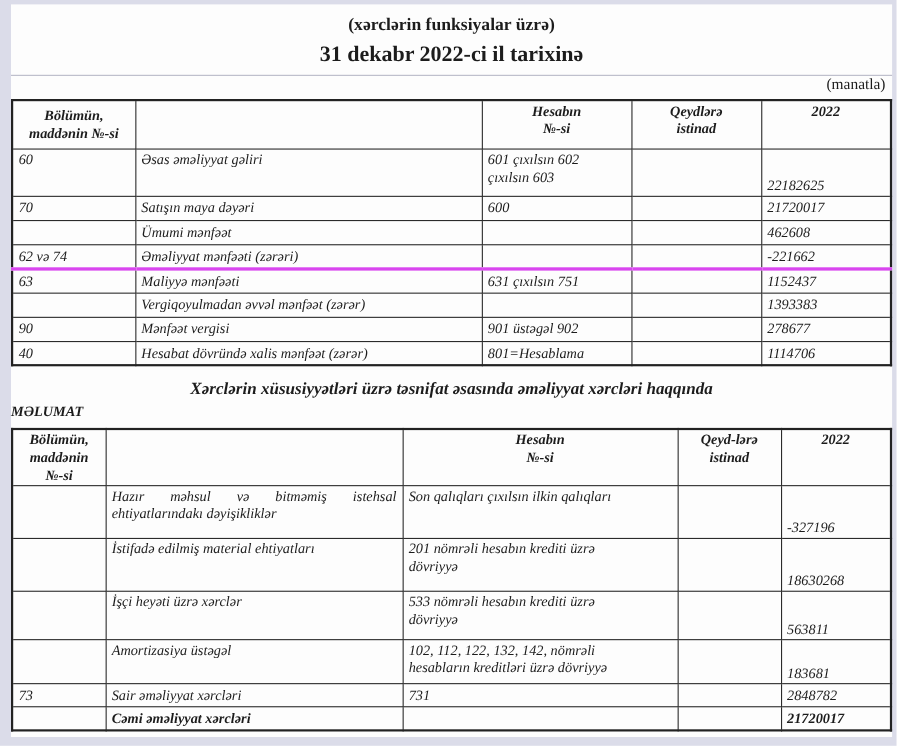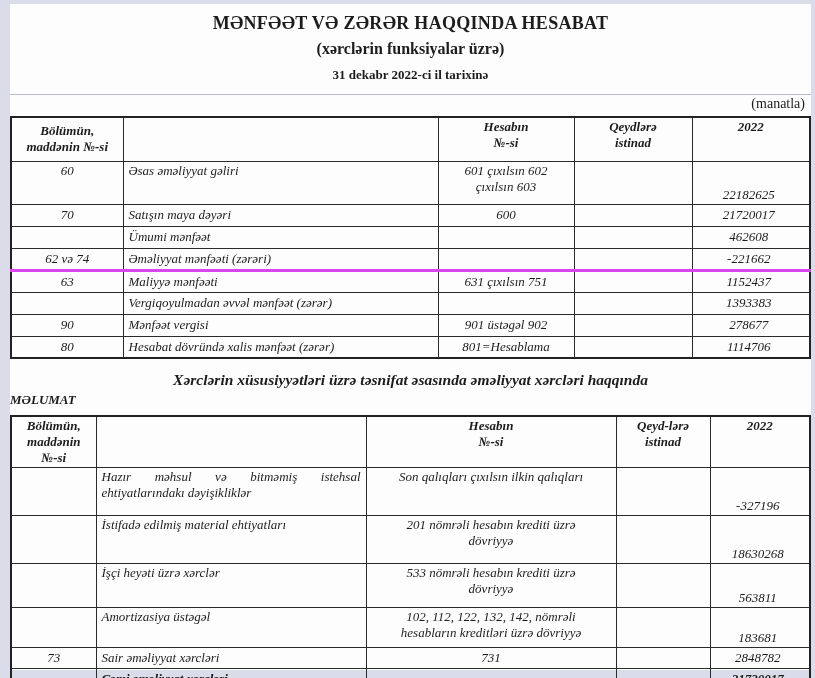--- a/index.html
+++ b/index.html
@@ -12,36 +12,36 @@
   }
   .page {
     position: absolute;
     left: 10px; top: 4px;
     width: 801px; height: 666px;
     background: #fdfdfd;
   }
   .title-block { text-align: center; padding-top: 6px; }
   .title-1 { font-size: 18px; font-weight: bold; letter-spacing: .3px; line-height: 26px; }
   .title-2 { font-size: 16px; font-weight: bold; line-height: 26px; }
-  .title-3 { font-size: 13px; font-weight: bold; line-height: 26px; }
+  .title-3 { font-size: 20px; font-weight: bold; line-height: 26px; }
   .divider { border-top: 1px solid #b9bac8; margin-top: 6px; }
   .manatla { text-align: right; font-size: 14px; padding: 1px 6px 1px 0; height: 17px; }
 
   table { border-collapse: collapse; table-layout: fixed; margin-left: 0; }
   .t1, .t2 { width: 799px; }
   td, th {
     border: 1px solid #2b2b2b;
     font-size: 13px; font-style: italic;
     padding: 1px 5px; overflow: hidden;
   }
   table { border: 2px solid #222; }
   th { font-weight: bold; text-align: center; }
   .pre { white-space: pre-line; }
-  .c { text-align: center; }
-  .r { text-align: center; padding-right: 9px; }
+  .c { }
+  .r { text-align: left; padding-right: 9px; }
   .vt { vertical-align: top; }
   .vb { vertical-align: bottom; }
   .thick td { border-bottom: 3px solid #d946ef; }
   .bold-row td { font-weight: bold; }
   .t2 th { vertical-align: top; }
 
   .section-heading { text-align: center; font-weight: bold; font-style: italic; font-size: 15.5px; line-height: 20px; margin-top: 11px; }
   .section-heading-2 { text-align: left; font-weight: bold; font-style: italic; font-size: 13px; line-height: 20px; margin-bottom: 5px; }
 
   .t1 { margin-top: 2px; }
@@ -55,21 +55,20 @@
   .t2 tr.r4 { height: 40px; }
   .t2 tr.r5, .t2 tr.r6 { height: 21px; }
   .justify { text-align: justify; }
 </style>
 </head>
 <body>
 
 <div class="page">
 
   <div class="title-block">
-    <div class="title-1">MƏNFƏƏT VƏ ZƏRƏR HAQQINDA HESABAT</div>
     <div class="title-2">(xərclərin funksiyalar üzrə)</div>
     <div class="title-3">31 dekabr 2022-ci il tarixinə</div>
   </div>
 
   <div class="divider"></div>
   <div class="manatla">(manatla)</div>
 
   <table class="t1">
     <colgroup>
       <col style="width:112px">
@@ -133,21 +132,21 @@
       <td class="r">1393383</td>
     </tr>
     <tr class="short">
       <td class="c">90</td>
       <td>Mənfəət vergisi</td>
       <td class="c">901 üstəgəl 902</td>
       <td></td>
       <td class="r">278677</td>
     </tr>
     <tr class="short">
-      <td class="c">80</td>
+      <td class="c">40</td>
       <td>Hesabat dövründə xalis mənfəət (zərər)</td>
       <td class="c">801=Hesablama</td>
       <td></td>
       <td class="r">1114706</td>
     </tr>
   </tbody>
     </table>
 
   <div class="section-heading">Xərclərin xüsusiyyətləri üzrə təsnifat əsasında əməliyyat xərcləri haqqında</div>
   <div class="section-heading-2">MƏLUMAT</div>

